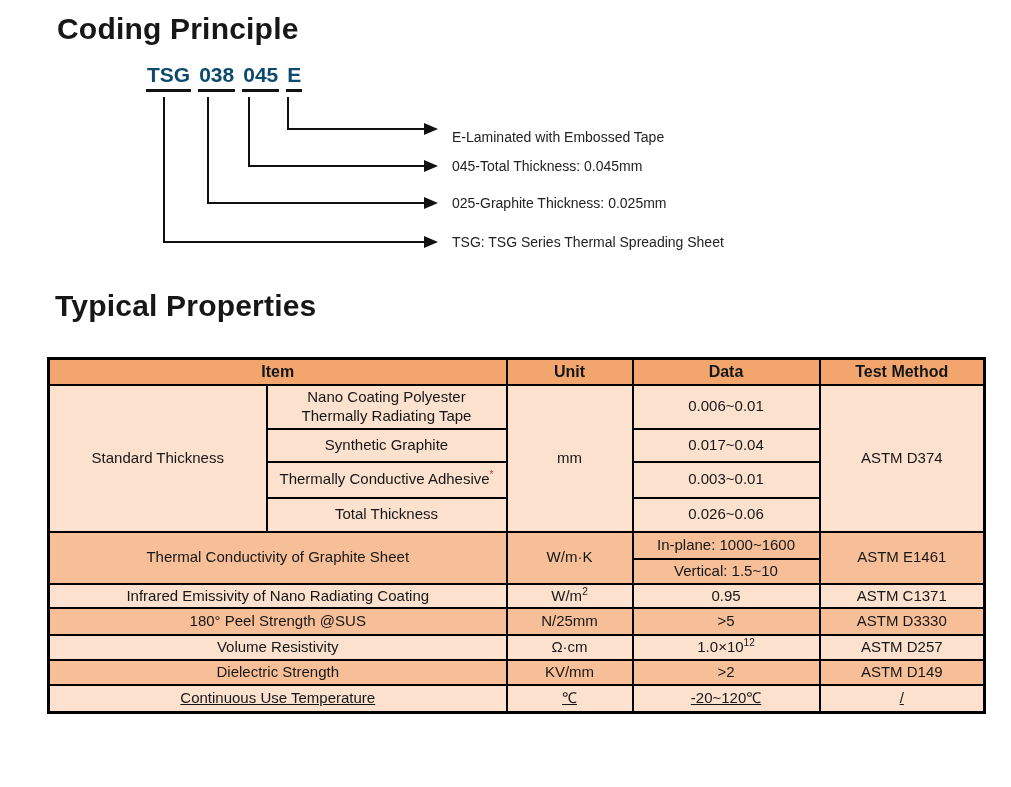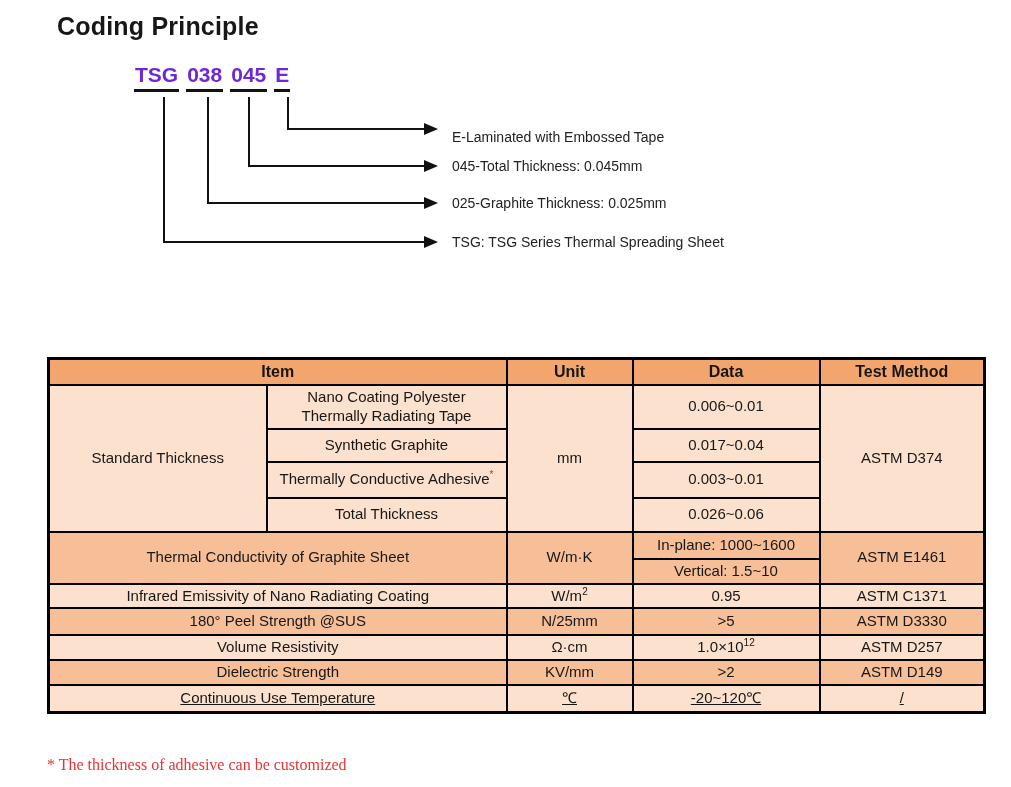--- a/index.html
+++ b/index.html
@@ -2,27 +2,27 @@
 <html style="--header-bg: #F2A66E; --row-medium: #F6BF98; --row-light: #FBE1CE; --footnote-red: #E83434; --asterisk-red: #E82222;"><head>
 <meta charset="utf-8">
 <style>
   * { margin:0; padding:0; box-sizing:border-box; }
   html,body { background:#ffffff; }
   body { width:1011px; height:787px; }
   .page {
     position:relative; width:1011px; height:787px; background:#ffffff;
     font-family:"Liberation Sans", sans-serif; color:#1a1a1a; overflow:hidden;
   }
-  .h-title { position:absolute; font-size:25px; font-weight:700; color:#171717; letter-spacing:.2px; }
+  .h-title { position:absolute; font-size:30px; font-weight:700; color:#171717; letter-spacing:.2px; }
   #coding-title  { left:57px; top:12px; }
   #typical-title { left:55px; top:289px; }
 
   
-  .code-row { position:absolute; left:134px; top:62px; display:flex; gap:7px;
-              font-size:21px; font-weight:700; color:#6d28d9;justify-content:flex-end; }
+  .code-row { position:absolute; left:146px; top:62px; display:flex; gap:7px;
+              font-size:21px; font-weight:700; color:#0c4a6e;justify-content:flex-end; }
   .code-seg { border-bottom:3px solid #111; padding:0 1px 2px 1px; line-height:1.2; }
   .vline { position:absolute; width:2px; background:#111; }
   .hline { position:absolute; height:2px; background:#111; }
   .arrowhead { position:absolute; width:0; height:0;
                border-top:6px solid transparent; border-bottom:6px solid transparent;
                border-left:14px solid #111; }
   .dlabel { position:absolute; left:452px; height:20px; line-height:20px;
             font-size:14px; color:#222; white-space:nowrap; }
 
   
@@ -83,20 +83,21 @@
     <div class="arrowhead" style="left:424px; top:160px;"></div>
     <div class="arrowhead" style="left:424px; top:197px;"></div>
     <div class="arrowhead" style="left:424px; top:236px;"></div>
 
     <div class="dlabel" style="top:127px;">E-Laminated with Embossed Tape</div>
     <div class="dlabel" style="top:156px;">045-Total Thickness: 0.045mm</div>
     <div class="dlabel" style="top:193px;">025-Graphite Thickness: 0.025mm</div>
     <div class="dlabel" style="top:232px;">TSG: TSG Series Thermal Spreading Sheet</div>
   </div>
 
+  <h2 class="h-title" id="typical-title">Typical Properties</h2>
 
   <table class="props">
     <colgroup>
       <col style="width:218px">
         <col style="width:240px">
         <col style="width:126px">
         <col style="width:187px">
         <col style="width:165px">
     </colgroup>
     <tbody>
@@ -176,15 +177,14 @@
 
       <tr class="light h-cont">
         <td colspan="2">Continuous Use Temperature</td>
         <td>℃</td>
         <td>-20~120℃</td>
         <td>/</td>
       </tr>
     </tbody>
   </table>
 
-  <div class="footnote">* The thickness of adhesive can be customized</div>
 
 </div>
 
 </body></html>

